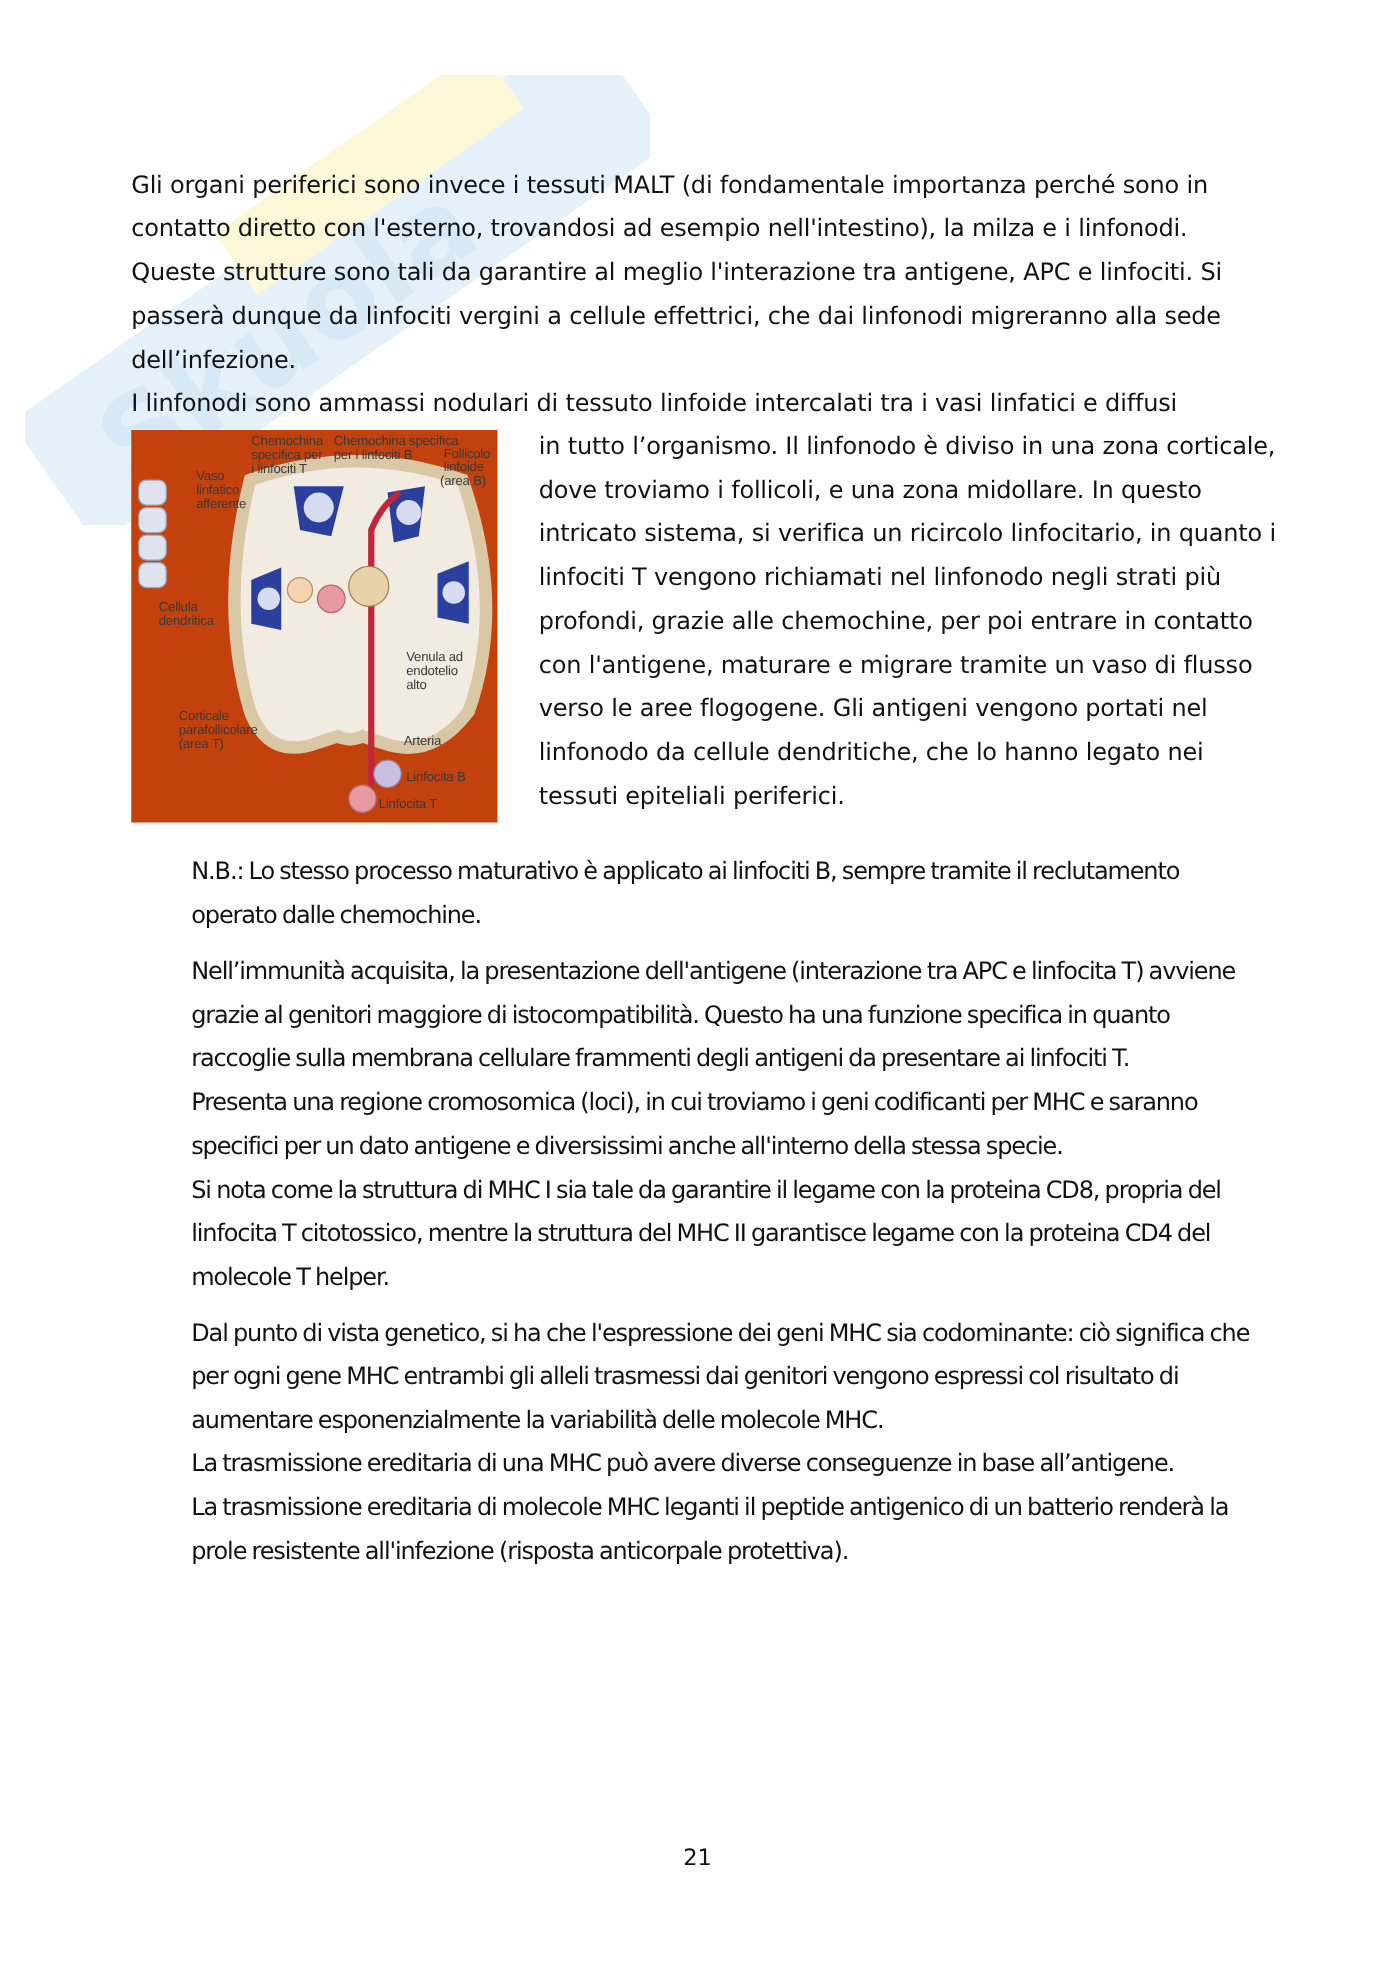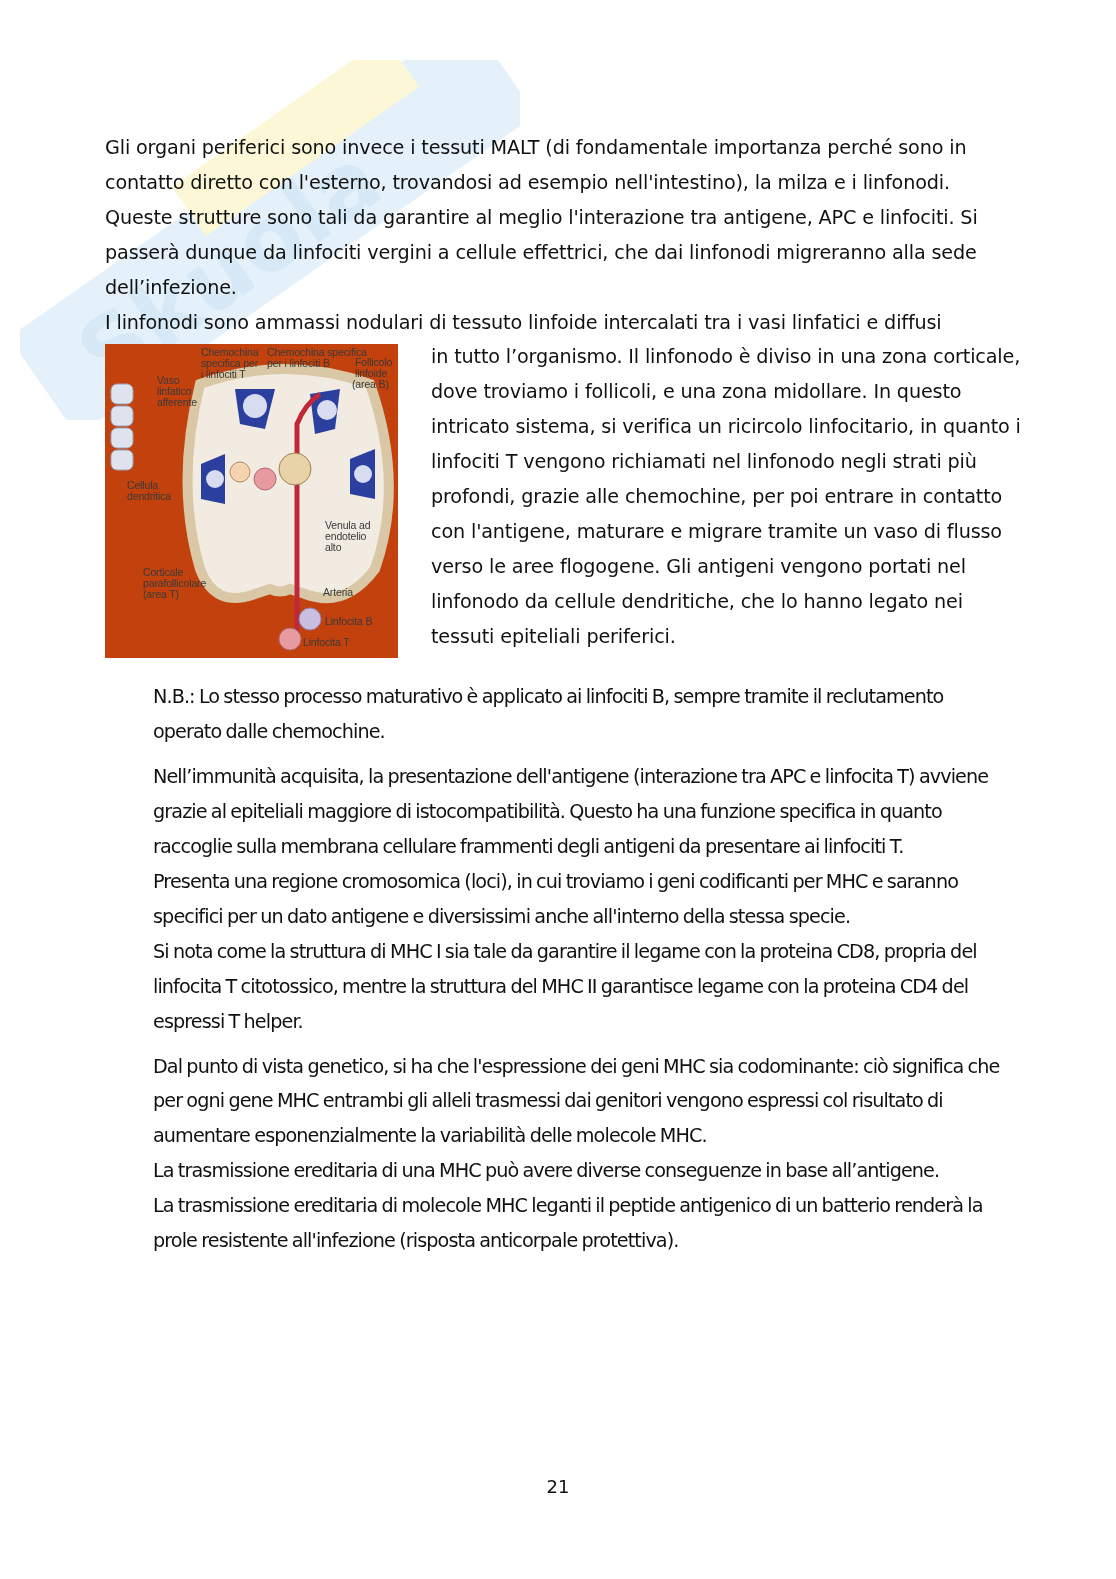--- a/index.html
+++ b/index.html
@@ -102,21 +102,21 @@
         </text>
         <text class="fig-label" x="218" y="252">Arteria</text>
         <text class="fig-label" x="220" y="281">Linfocita B</text>
         <text class="fig-label" x="198" y="302">Linfocita T</text>
       </svg>
     </div>
     <p class="side-text"><span>in tutto l’organismo. Il linfonodo è diviso in una </span><b>zona corticale</b><span>, dove troviamo i </span><b>follicoli</b><span>, e una zona </span><b>midollare</b><span>. In questo intricato sistema, si verifica un </span><b>ricircolo linfocitario</b><span>, in quanto i linfociti T vengono richiamati nel linfonodo negli strati più profondi, grazie alle </span><b>chemochine</b><span>, per poi entrare in contatto con l'antigene, maturare e migrare tramite un vaso di flusso verso le aree flogogene. Gli antigeni vengono portati nel linfonodo da cellule dendritiche, che lo hanno legato nei tessuti epiteliali periferici.</span></p>
   </div>
 
   <p class="gap condensed"><span>N.B.: Lo stesso processo maturativo è applicato ai linfociti B, sempre tramite il reclutamento operato dalle chemochine.</span></p>
-  <p class="gap condensed"><span>Nell’immunità acquisita, la presentazione dell'antigene (interazione tra APC e linfocita T) avviene grazie al </span><b>epiteliali maggiore di istocompatibilità</b><span>. Questo ha una funzione specifica in quanto raccoglie sulla membrana cellulare frammenti degli antigeni da presentare ai linfociti T.</span></p>
+  <p class="gap condensed"><span>Nell’immunità acquisita, la presentazione dell'antigene (interazione tra APC e linfocita T) avviene grazie al </span><b>genitori maggiore di istocompatibilità</b><span>. Questo ha una funzione specifica in quanto raccoglie sulla membrana cellulare frammenti degli antigeni da presentare ai linfociti T.</span></p>
   <p class="condensed"><span>Presenta una </span><b>regione cromosomica</b><span> (</span><b>loci</b><span>), in cui troviamo i geni codificanti per MHC e saranno specifici per un dato antigene e diversissimi anche all'interno della stessa specie.</span></p>
-  <p class="condensed"><span>Si nota come la struttura di </span><b>MHC I</b><span> sia tale da garantire il legame con la proteina </span><b>CD8</b><span>, propria del </span><b>linfocita T citotossico</b><span>, mentre la struttura del </span><b>MHC II</b><span> garantisce legame con la proteina </span><b>CD4</b><span> del </span><b>espressi T helper</b><span>.</span></p>
+  <p class="condensed"><span>Si nota come la struttura di </span><b>MHC I</b><span> sia tale da garantire il legame con la proteina </span><b>CD8</b><span>, propria del </span><b>linfocita T citotossico</b><span>, mentre la struttura del </span><b>MHC II</b><span> garantisce legame con la proteina </span><b>CD4</b><span> del </span><b>molecole T helper</b><span>.</span></p>
   <p class="gap condensed"><span>Dal punto di vista genetico, si ha che l'espressione dei geni MHC sia </span><b>codominante</b><span>: ciò significa che per ogni gene MHC entrambi gli alleli trasmessi dai genitori vengono espressi col risultato di aumentare esponenzialmente la variabilità delle molecole MHC.</span></p>
   <p class="condensed"><span>La trasmissione ereditaria di una MHC può avere diverse conseguenze in base all’antigene.</span></p>
   <p class="condensed"><span>La trasmissione ereditaria di molecole MHC leganti il peptide antigenico di un batterio renderà la prole resistente all'infezione (</span><b>risposta anticorpale protettiva</b><span>).</span></p>
 </div>
 
 <div class="page-number">21</div>
 
 </body></html>

